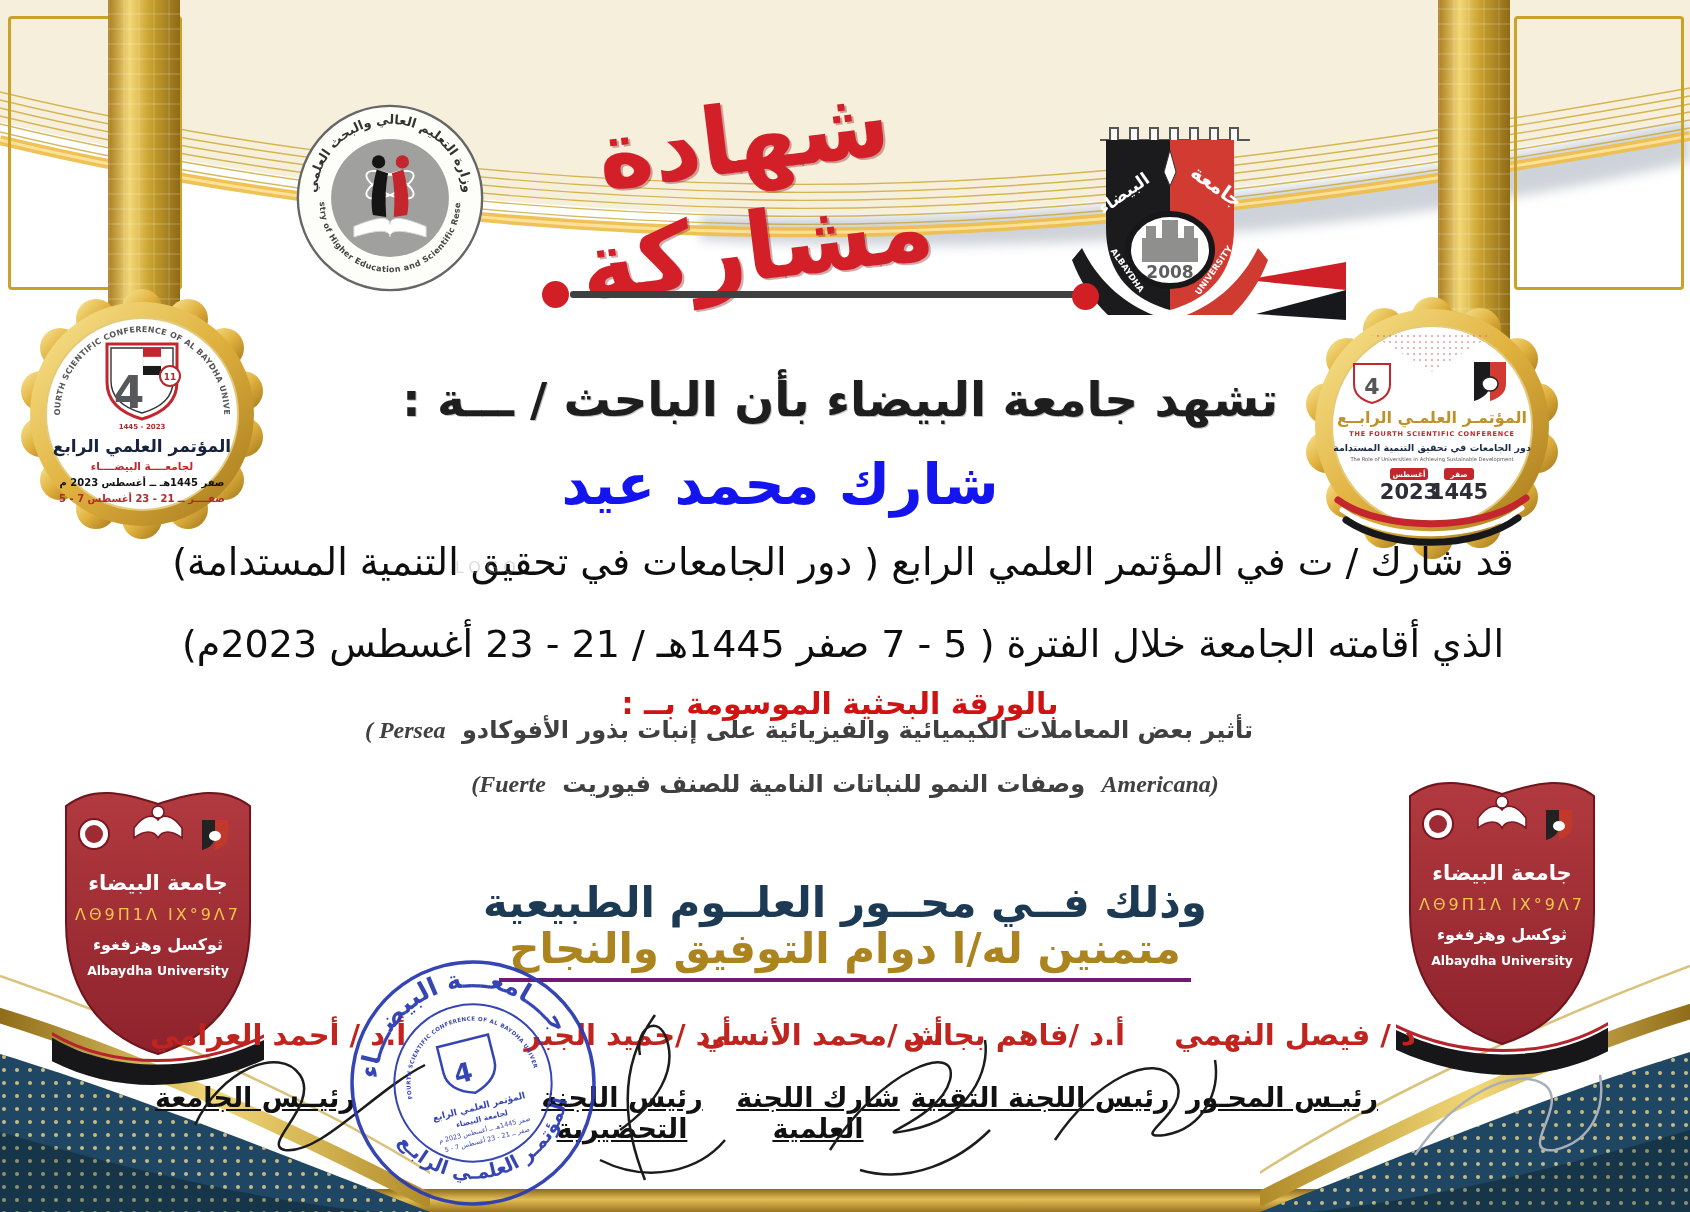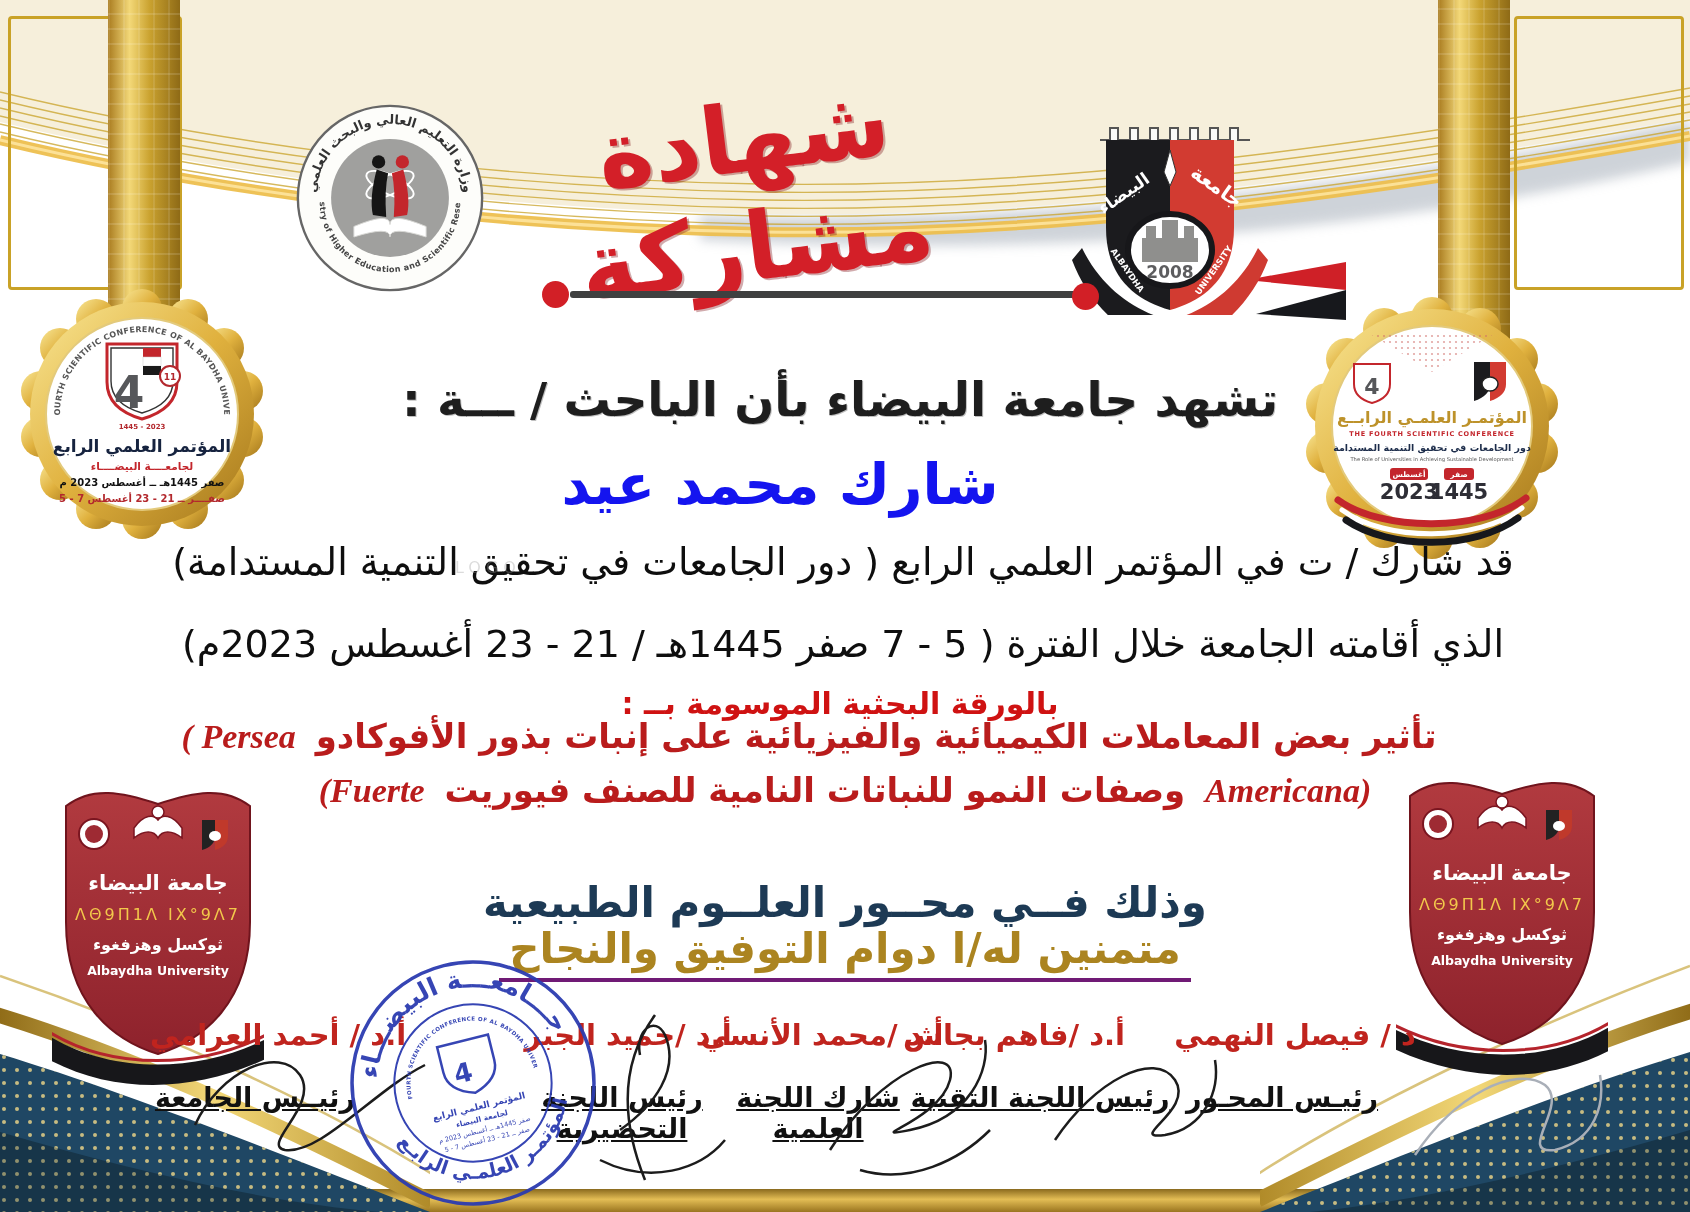--- a/index.html
+++ b/index.html
@@ -15,21 +15,21 @@
   .ribbon:after{content:"";position:absolute;inset:0;
      background:repeating-linear-gradient(0deg,rgba(255,255,255,.13) 0 2px,transparent 2px 15px),
                 repeating-linear-gradient(90deg,rgba(255,255,255,.10) 0 2px,transparent 2px 15px);}
   .cornerbox{position:absolute;border:3px solid #c9a227;z-index:2;border-radius:4px;}
   
   .attest{left:300px;top:372px;width:1080px;font-size:47px;font-weight:700;color:#1e1e1e;z-index:4;
           text-shadow:1px 1px 0 rgba(0,0,0,.25);}
   .rname {left:420px;top:452px;width:720px;font-size:56px;font-weight:600;color:#1414ef;z-index:4;}
   .bline {left:60px;width:1566px;font-size:38px;font-weight:400;color:#0e0e0e;z-index:4;}
   .plabel{left:300px;top:686px;width:1080px;font-size:30px;font-weight:700;color:#cf1212;z-index:4;}
-  .ptitle{font-size:34px;font-weight:700;color:#b91c1c;z-index:4;}
+  .ptitle{font-size:24px;font-weight:700;color:#404040;z-index:4;}
   .lat{font-family:"Liberation Serif","DejaVu Serif",serif;font-style:italic;font-weight:700;
        direction:ltr;display:inline-block;padding:0 8px;}
   .track{left:300px;top:878px;width:1090px;font-size:42px;font-weight:700;color:#1d3a55;z-index:4;}
   .wish{left:300px;top:924px;width:1090px;z-index:4;}
   .wish span{font-size:42px;font-weight:700;color:#ab8420;border-bottom:4px solid #701a75;padding:0 10px 5px;}
   .signame{top:1018px;width:260px;font-size:29px;font-weight:700;color:#c0241e;z-index:4;text-align:center;}
   .sigrole{top:1082px;width:260px;font-size:27px;font-weight:700;color:#111;z-index:4;text-align:center;text-decoration:underline;}
   .dot{position:absolute;width:27px;height:27px;border-radius:50%;background:#d21f26;z-index:4;}
   .underbar{position:absolute;left:570px;top:291px;width:508px;height:7px;background:#3f4040;border-radius:3px;z-index:3;}
   .callig{position:absolute;left:470px;top:84px;width:560px;height:200px;z-index:3;text-align:center;}

